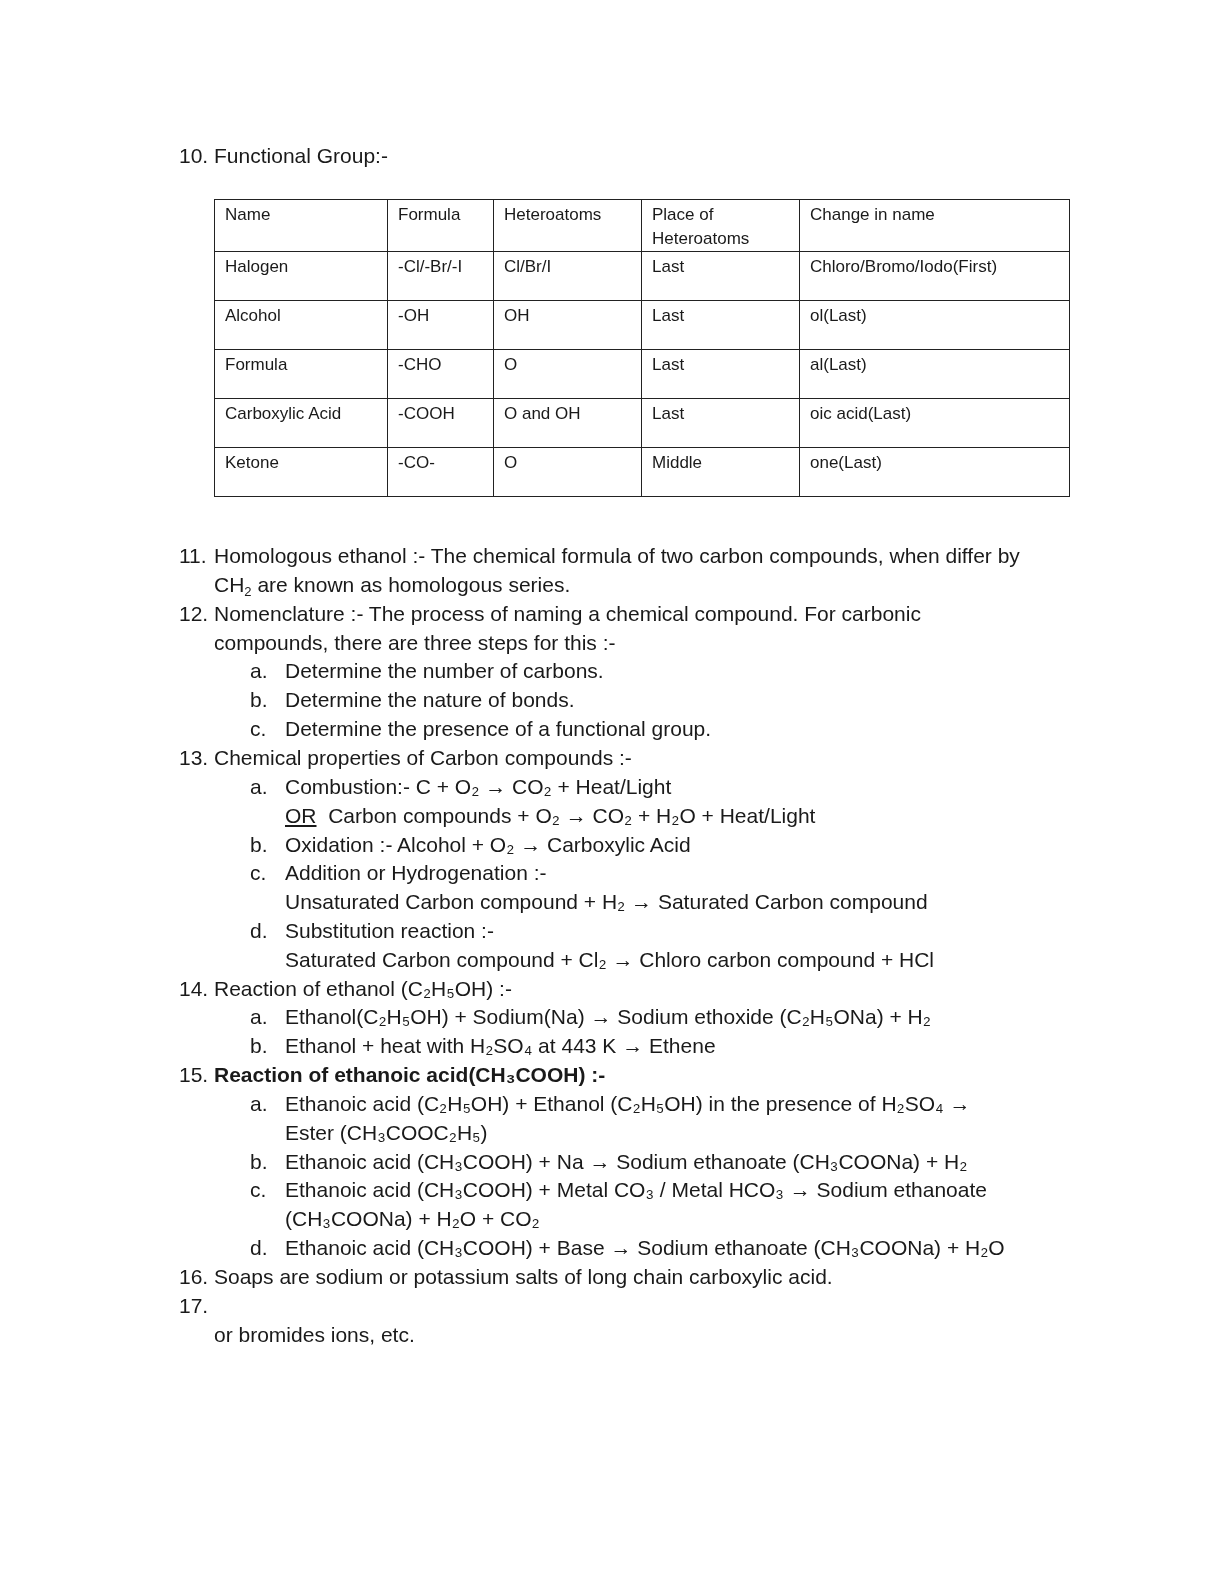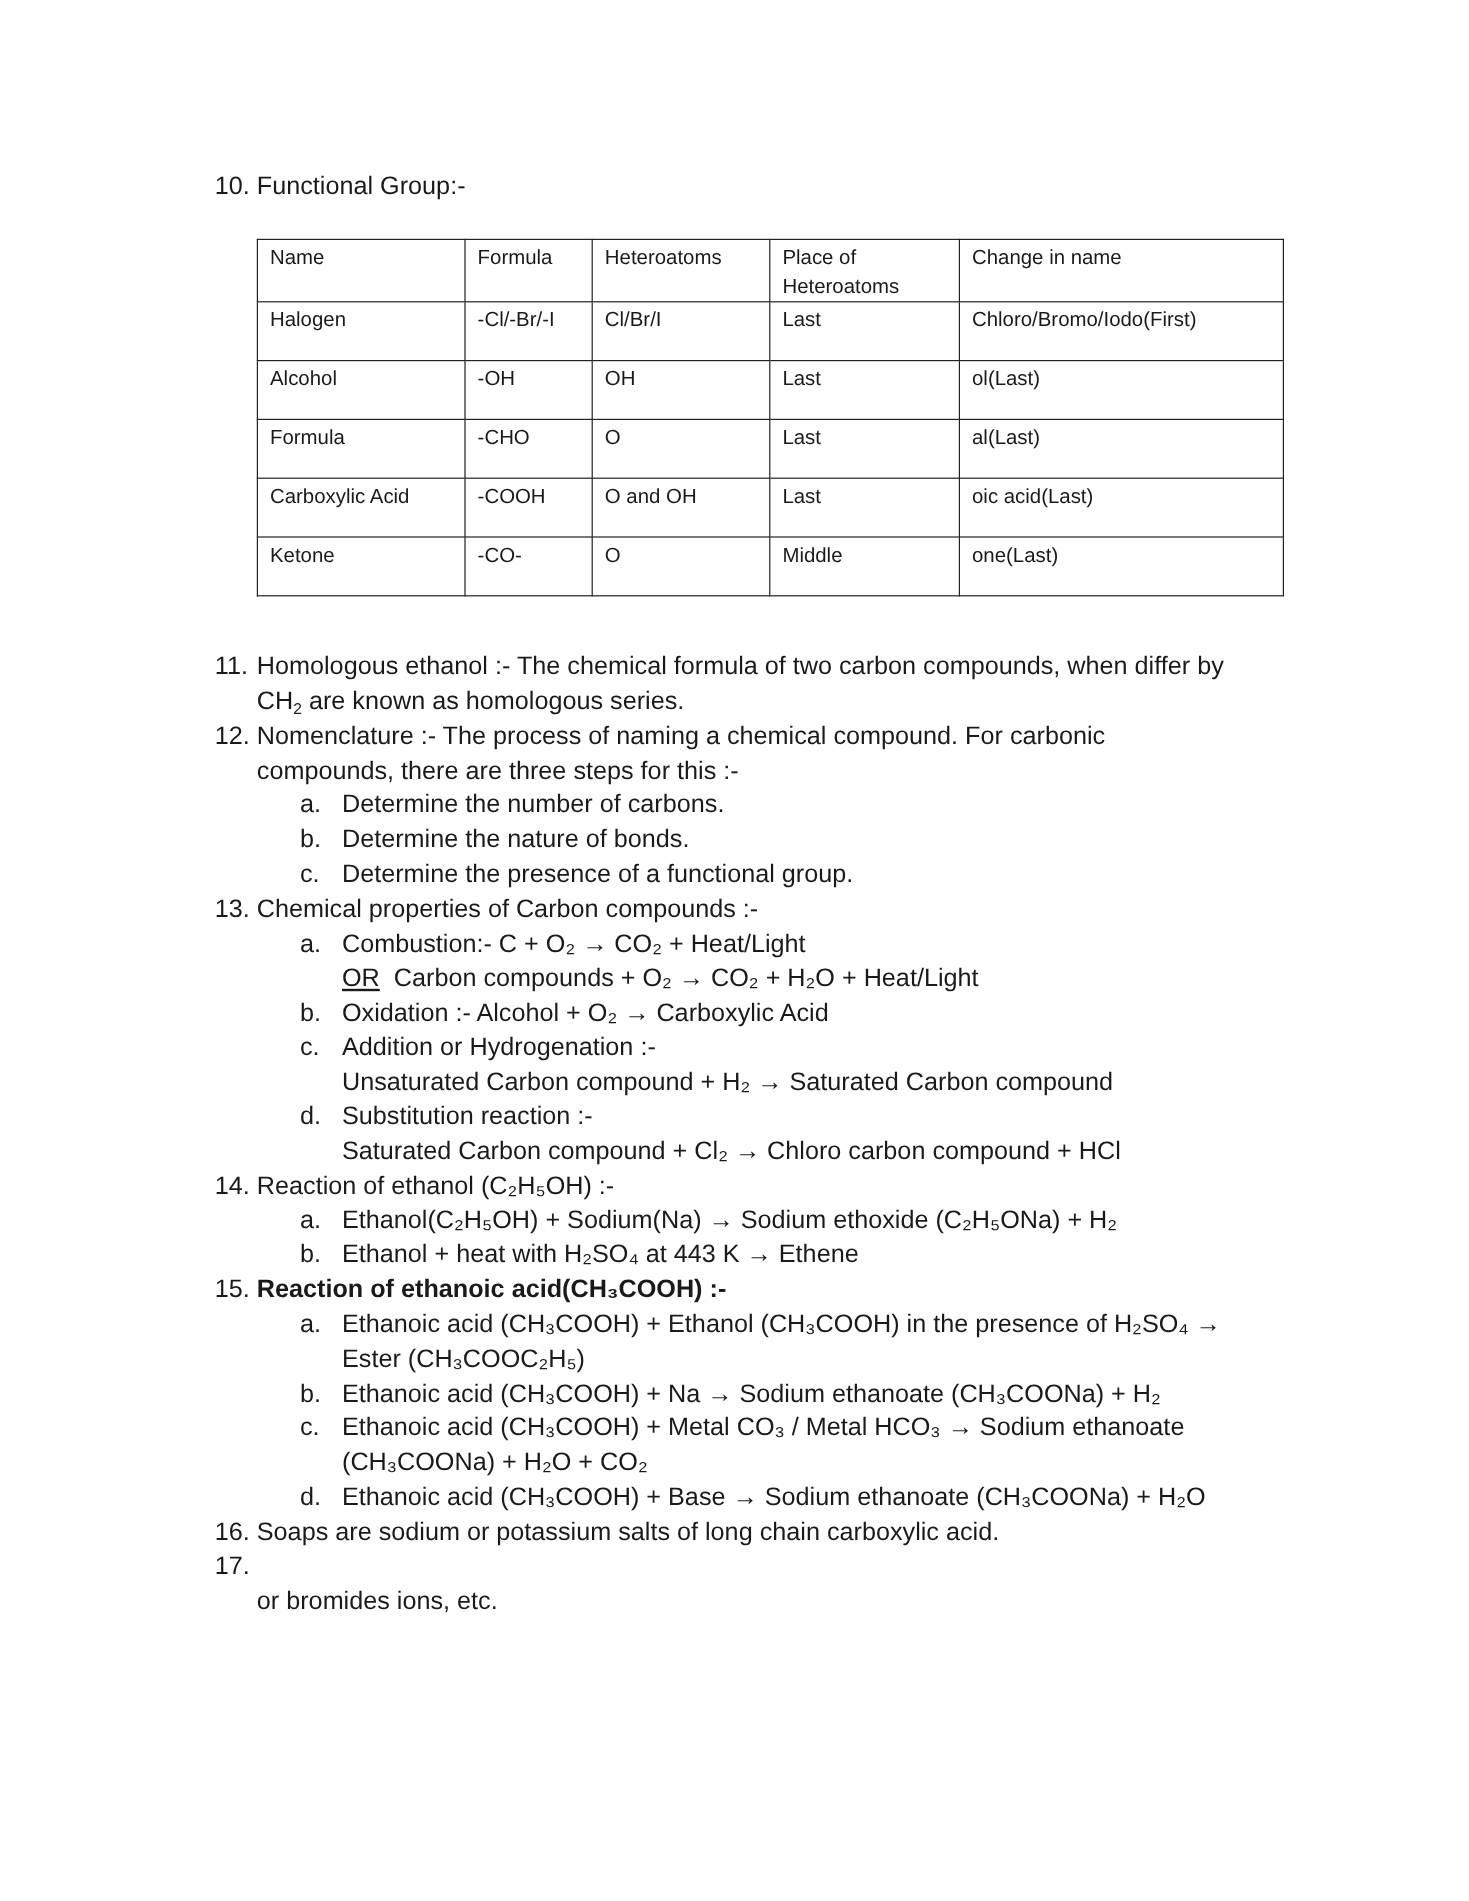--- a/index.html
+++ b/index.html
@@ -98,21 +98,21 @@
   <div class="line" style="left:179px; top:974px;">14.</div>
   <div class="line" style="left:214px; top:974px;">Reaction of ethanol (C₂H₅OH) :-</div>
   <div class="line" style="left:250px; top:1002px;">a.</div>
   <div class="line" style="left:285px; top:1002px;">Ethanol(C₂H₅OH) + Sodium(Na) → Sodium ethoxide (C₂H₅ONa) + H₂</div>
   <div class="line" style="left:250px; top:1031px;">b.</div>
   <div class="line" style="left:285px; top:1031px;">Ethanol + heat with H₂SO₄ at 443 K → Ethene</div>
 
   <div class="line" style="left:179px; top:1060px;">15.</div>
   <div class="line" style="left:214px; top:1060px;font-weight:bold;">Reaction of ethanoic acid(CH₃COOH) :-</div>
   <div class="line" style="left:250px; top:1089px;">a.</div>
-  <div class="line" style="left:285px; top:1089px;">Ethanoic acid (CH₃COOH) + Ethanol (CH₃COOH) in the presence of H₂SO₄ →</div>
+  <div class="line" style="left:285px; top:1089px;">Ethanoic acid (C₂H₅OH) + Ethanol (C₂H₅OH) in the presence of H₂SO₄ →</div>
   <div class="line" style="left:285px; top:1118px;">Ester (CH₃COOC₂H₅)</div>
   <div class="line" style="left:250px; top:1147px;">b.</div>
   <div class="line" style="left:285px; top:1147px;">Ethanoic acid (CH₃COOH) + Na → Sodium ethanoate (CH₃COONa) + H₂</div>
   <div class="line" style="left:250px; top:1175px;">c.</div>
   <div class="line" style="left:285px; top:1175px;">Ethanoic acid (CH₃COOH) + Metal CO₃ / Metal HCO₃ → Sodium ethanoate</div>
   <div class="line" style="left:285px; top:1204px;">(CH₃COONa) + H₂O + CO₂</div>
   <div class="line" style="left:250px; top:1233px;">d.</div>
   <div class="line" style="left:285px; top:1233px;">Ethanoic acid (CH₃COOH) + Base → Sodium ethanoate (CH₃COONa) + H₂O</div>
 
   <div class="line" style="left:179px; top:1262px;">16.</div>

